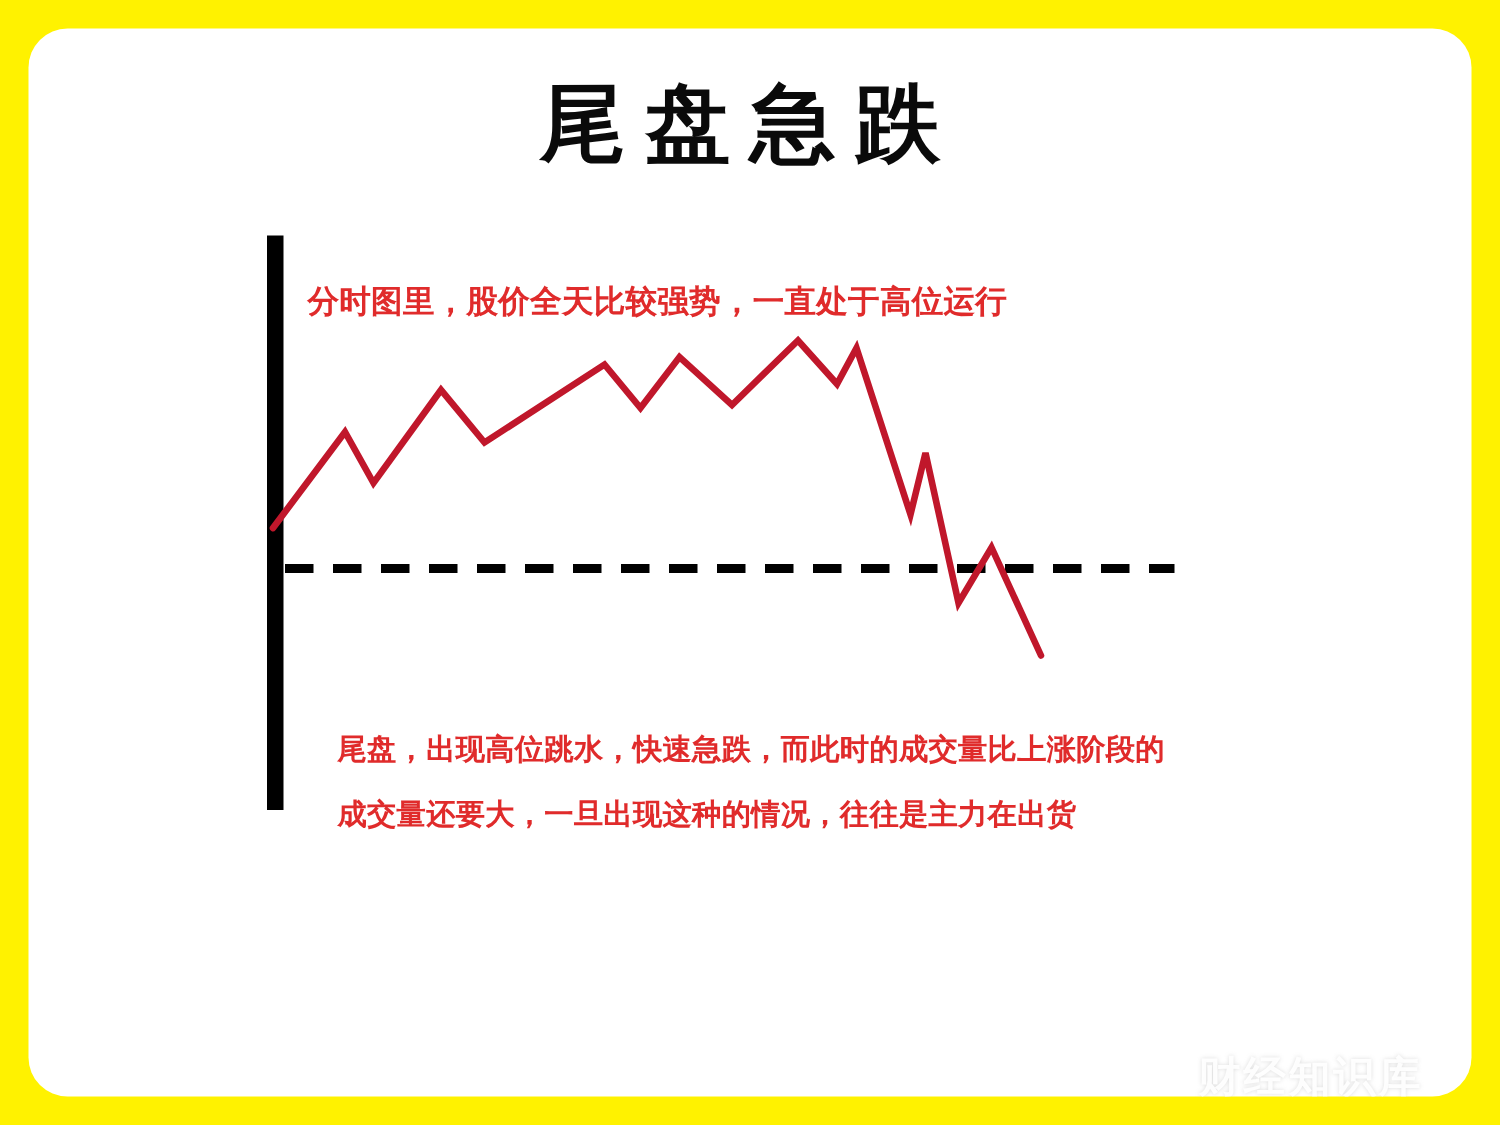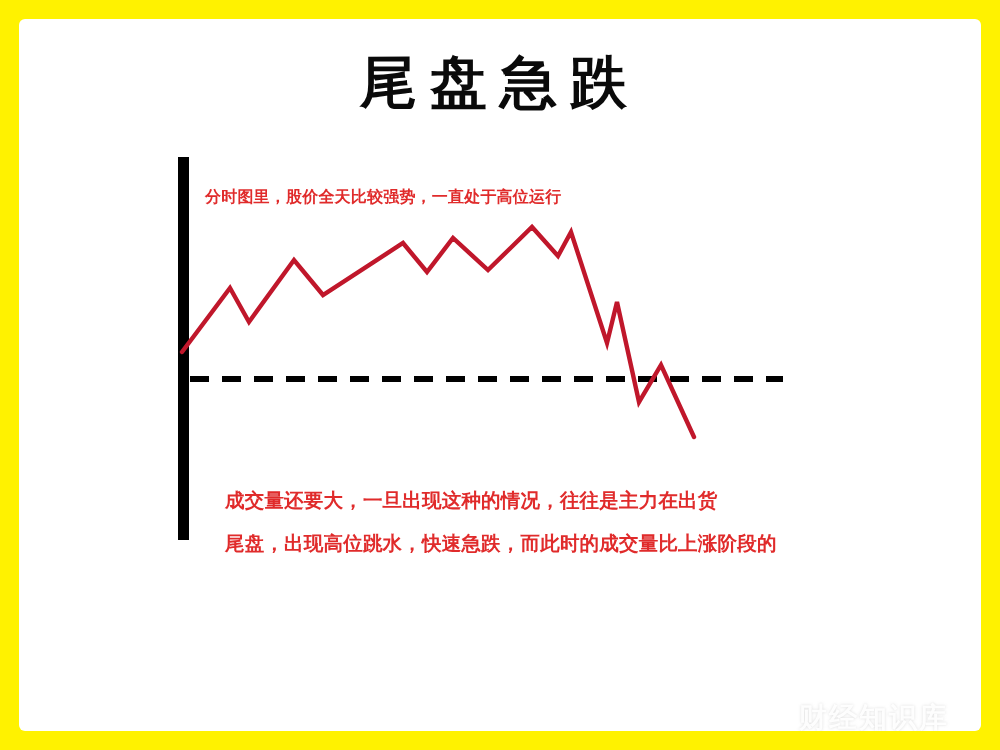--- a/index.html
+++ b/index.html
@@ -15,21 +15,21 @@
     overflow: hidden;
     font-family: "Liberation Sans", "DejaVu Sans", sans-serif;
   }
   #canvas {
     position: absolute;
     left: 19px;
     top: 19px;
     width: 962px;
     height: 712px;
     background: #FFFFFF;
-    border-radius: 6px;
+    border-radius: 26px;
     overflow: hidden;
   }
   #title {
     position: absolute;
     left: 0;
     top: 26px;
     width: 962px;
     text-align: center;
     font-family: "DejaVu Serif", "Liberation Serif", serif;
     font-weight: bold;
@@ -50,21 +50,21 @@
     left: 159px;
     top: 138px;
     width: 11px;
     height: 383px;
     background: #000000;
   }
   #annotation-top {
     position: absolute;
     left: 186px;
     top: 168px;
-    font-size: 16px;
+    font-size: 21px;
     font-weight: bold;
     color: #E02B2B;
     white-space: nowrap;
     letter-spacing: 0.2px;
   }
   #annotation-bottom {
     position: absolute;
     left: 206px;
     top: 460px;
     font-size: 19.5px;
@@ -108,22 +108,22 @@
       <div id="y-axis" style="left: 159px; top: 138px; height: 383px; background: rgb(0, 0, 0);"></div>
 
       <div id="annotation-top">分时图里，股价全天比较强势，一直处于高位运行</div>
 
       <svg id="price-svg" viewBox="0 0 962 712">
         <line x1="171" y1="360" x2="764" y2="360" stroke="#000000" stroke-width="6" stroke-dasharray="19 13" stroke-linecap="butt"></line>
         <polyline id="price-line" fill="none" stroke="#C0172B" stroke-width="4.4" stroke-linejoin="miter" stroke-linecap="round" points="163,333 211,269 230,303 275,241 304,276 384,224 408,253 434,219 469,251 513,208 539,237 552,213 588,324 598,283 620,383 642,346 675,418"></polyline>
       </svg>
 
       <div id="annotation-bottom">
+        <div>尾盘，出现高位跳水，快速急跌，而此时的成交量比上涨阶段的</div>
         <div>成交量还要大，一旦出现这种的情况，往往是主力在出货</div>
-        <div>尾盘，出现高位跳水，快速急跌，而此时的成交量比上涨阶段的</div>
       </div>
 
     </div>
 
     <div id="watermark">财经知识库</div>
 
   </div>
 </div>
 
 </body></html>

